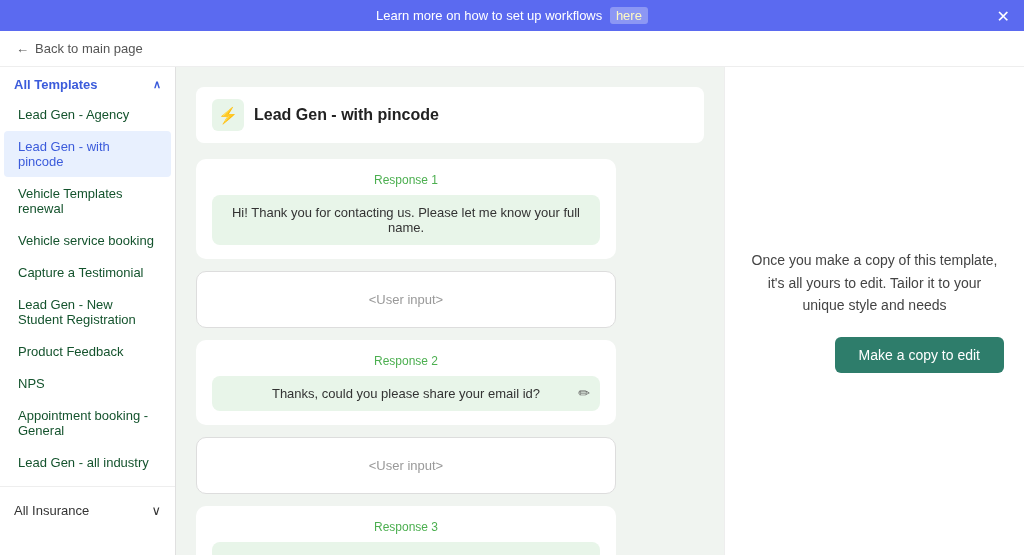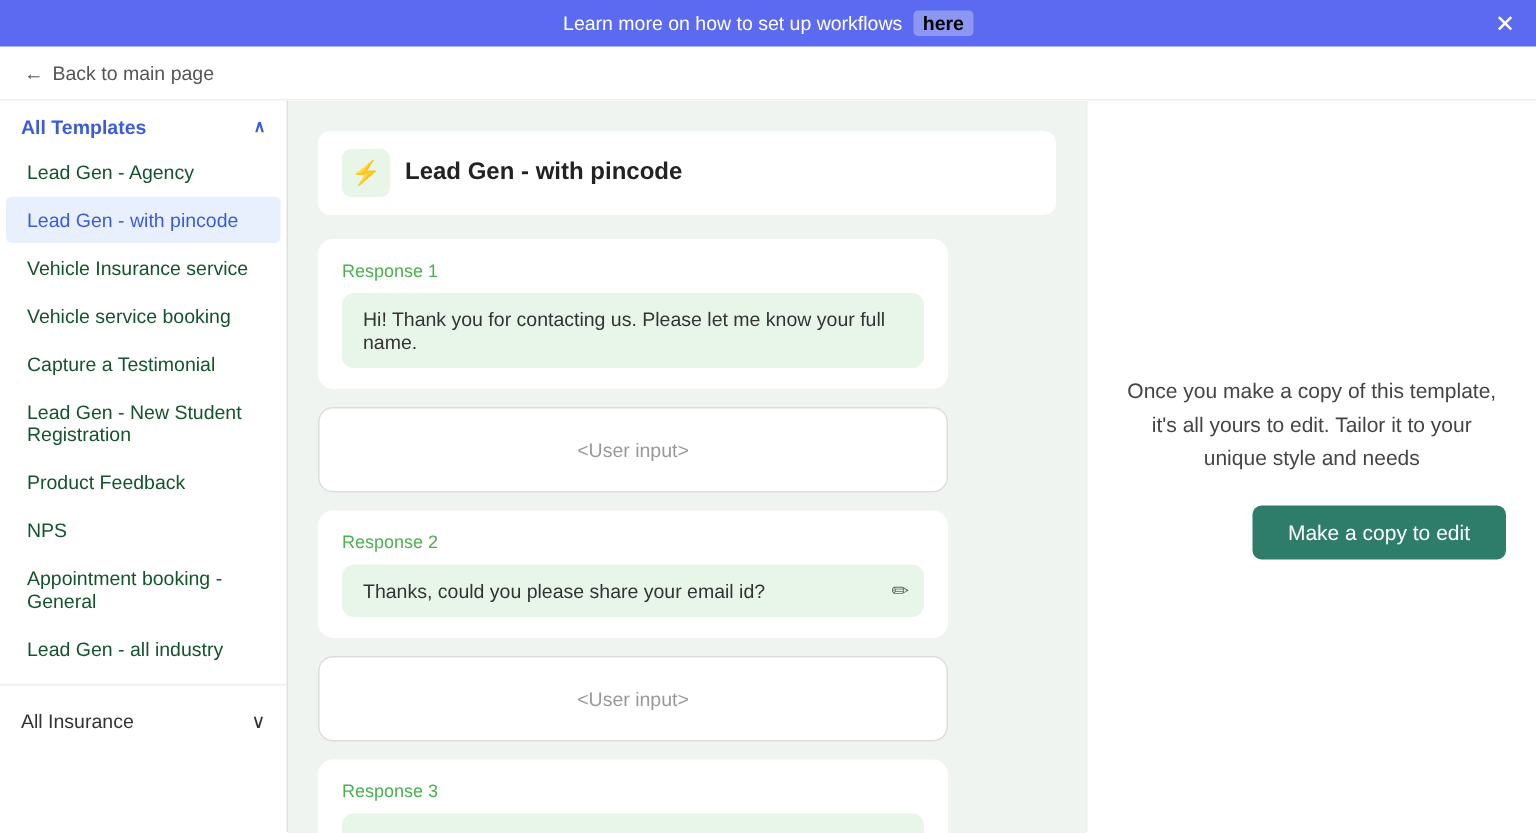--- a/index.html
+++ b/index.html
@@ -8,21 +8,21 @@
     
     .top-banner {
       background: #5b6af0;
       color: #fff;
       text-align: center;
       padding: 8px 40px;
       font-size: 13px;
       position: relative;
       flex-shrink: 0;
     }
-    .top-banner a { color: #000000; font-weight: bold; background: rgba(255,255,255,0.3); padding: 1px 6px; border-radius: 3px; text-decoration: none; margin-left: 4px; }
+    .top-banner a { color: #fef9c3; font-weight: normal; background: rgba(255,255,255,0.3); padding: 1px 6px; border-radius: 3px; text-decoration: none; margin-left: 4px; }
     .banner-close { position: absolute; right: 14px; top: 50%; transform: translateY(-50%); cursor: pointer; font-size: 16px; background: none; border: none; color: #fff; }
 
     
     .back-nav {
       padding: 10px 16px;
       font-size: 13px;
       color: #555;
       cursor: pointer;
       display: flex;
       align-items: center;
@@ -34,21 +34,21 @@
 
     
     .main-layout {
       display: flex;
       flex: 1;
       overflow: hidden;
     }
 
     
     .sidebar {
-      width: 192px;
+      width: 176px;
       border-right: 1px solid #e0e0e0;
       overflow-y: auto;
       flex-shrink: 0;
       background: #fff;
     }
     .sidebar-section-header {
       display: flex;
       align-items: center;
       justify-content: space-between;
       padding: 10px 14px 6px;
@@ -119,20 +119,21 @@
     .template-title { font-size: 16px; font-weight: 600; color: #222; }
 
     
     .chat-container { display: flex; flex-direction: column; gap: 12px; }
 
     .response-block {
       background: #fff;
       border-radius: 10px;
       padding: 14px 16px;
       max-width: 420px;
+      text-align: center;
     }
     .response-label { font-size: 12px; color: #4caf50; font-weight: 500; margin-bottom: 8px; }
     .response-bubble {
       background: #e8f5e9;
       border-radius: 8px;
       padding: 10px 14px;
       font-size: 13px;
       color: #333;
       position: relative;
     }
@@ -210,21 +211,21 @@
 
   <div class="sidebar">
     <div class="sidebar-section-header">
       <span>All Templates</span>
       <span class="chevron">∧</span>
     </div>
 
     <div id="sidebar-items-container">
         <div class="sidebar-item">Lead Gen - Agency</div>
         <div class="sidebar-item active">Lead Gen - with pincode</div>
-        <div class="sidebar-item">Vehicle Insurance service</div>
+        <div class="sidebar-item">Vehicle Templates renewal</div>
         <div class="sidebar-item">Vehicle service booking</div>
         <div class="sidebar-item">Capture a Testimonial</div>
         <div class="sidebar-item">Lead Gen - New Student Registration</div>
         <div class="sidebar-item">Product Feedback</div>
         <div class="sidebar-item">NPS</div>
         <div class="sidebar-item">Appointment booking - General</div>
         <div class="sidebar-item">Lead Gen - all industry</div>
       </div>
 
     <div class="sidebar-divider"></div>

